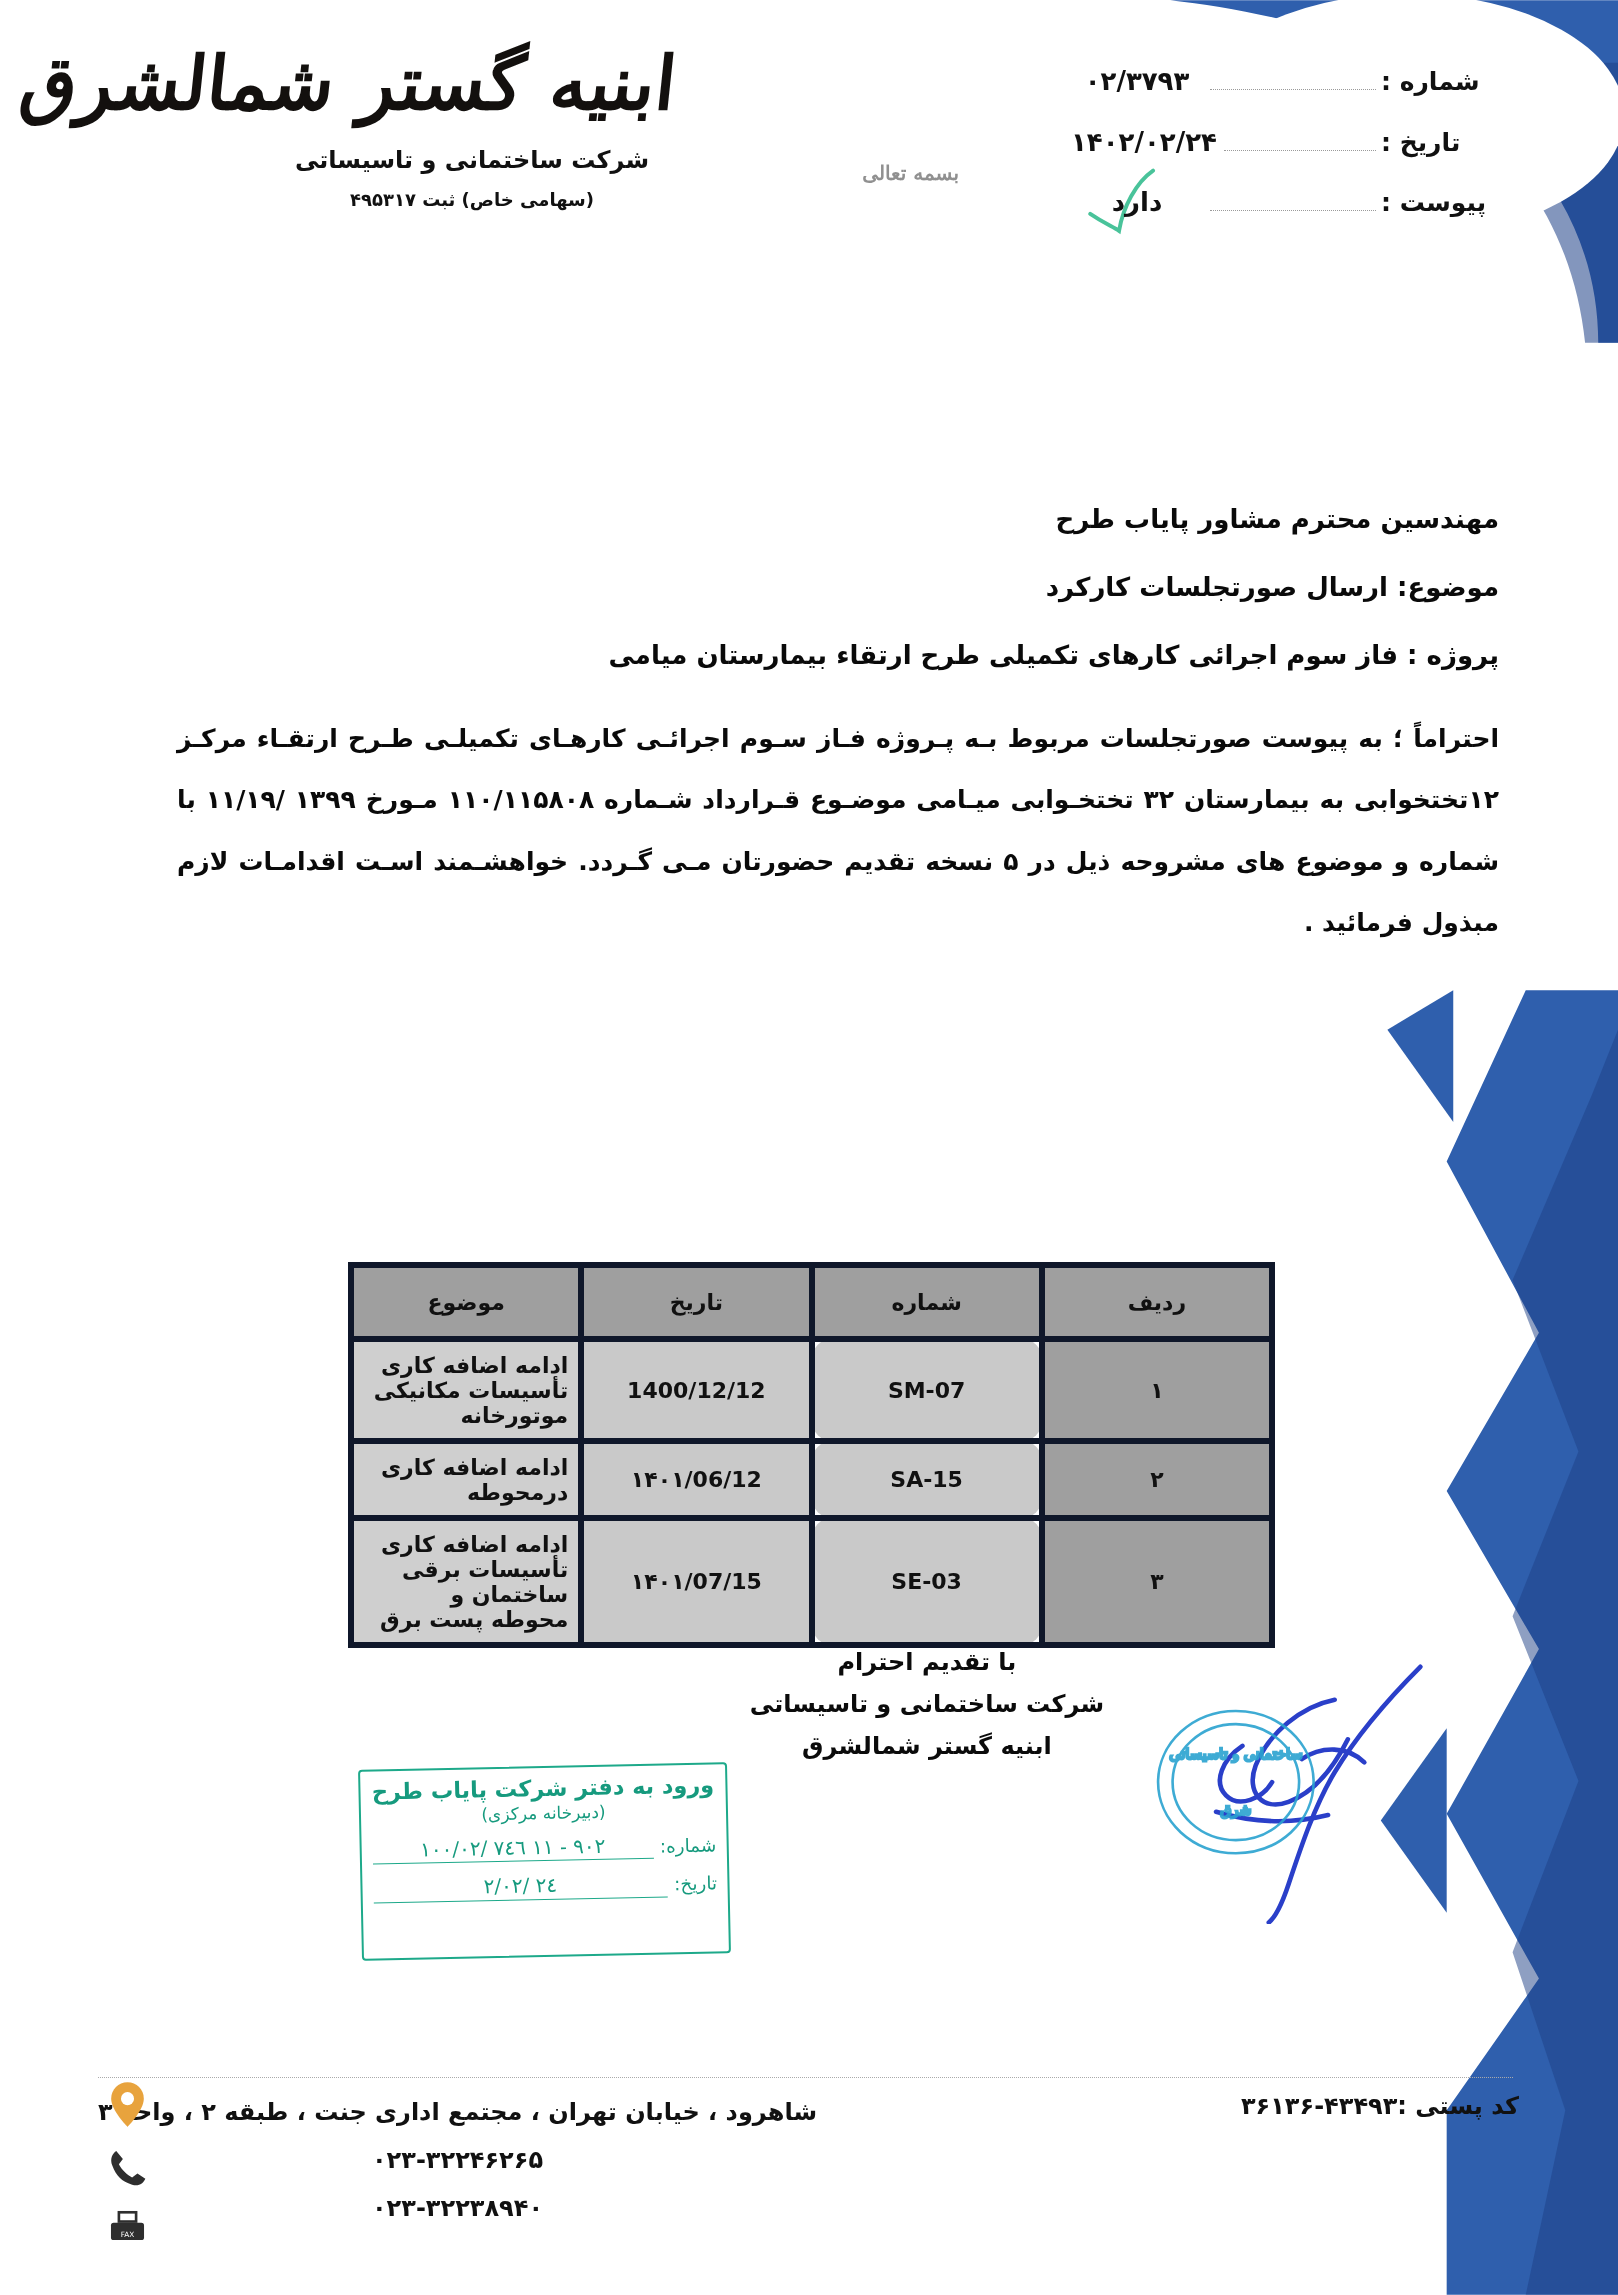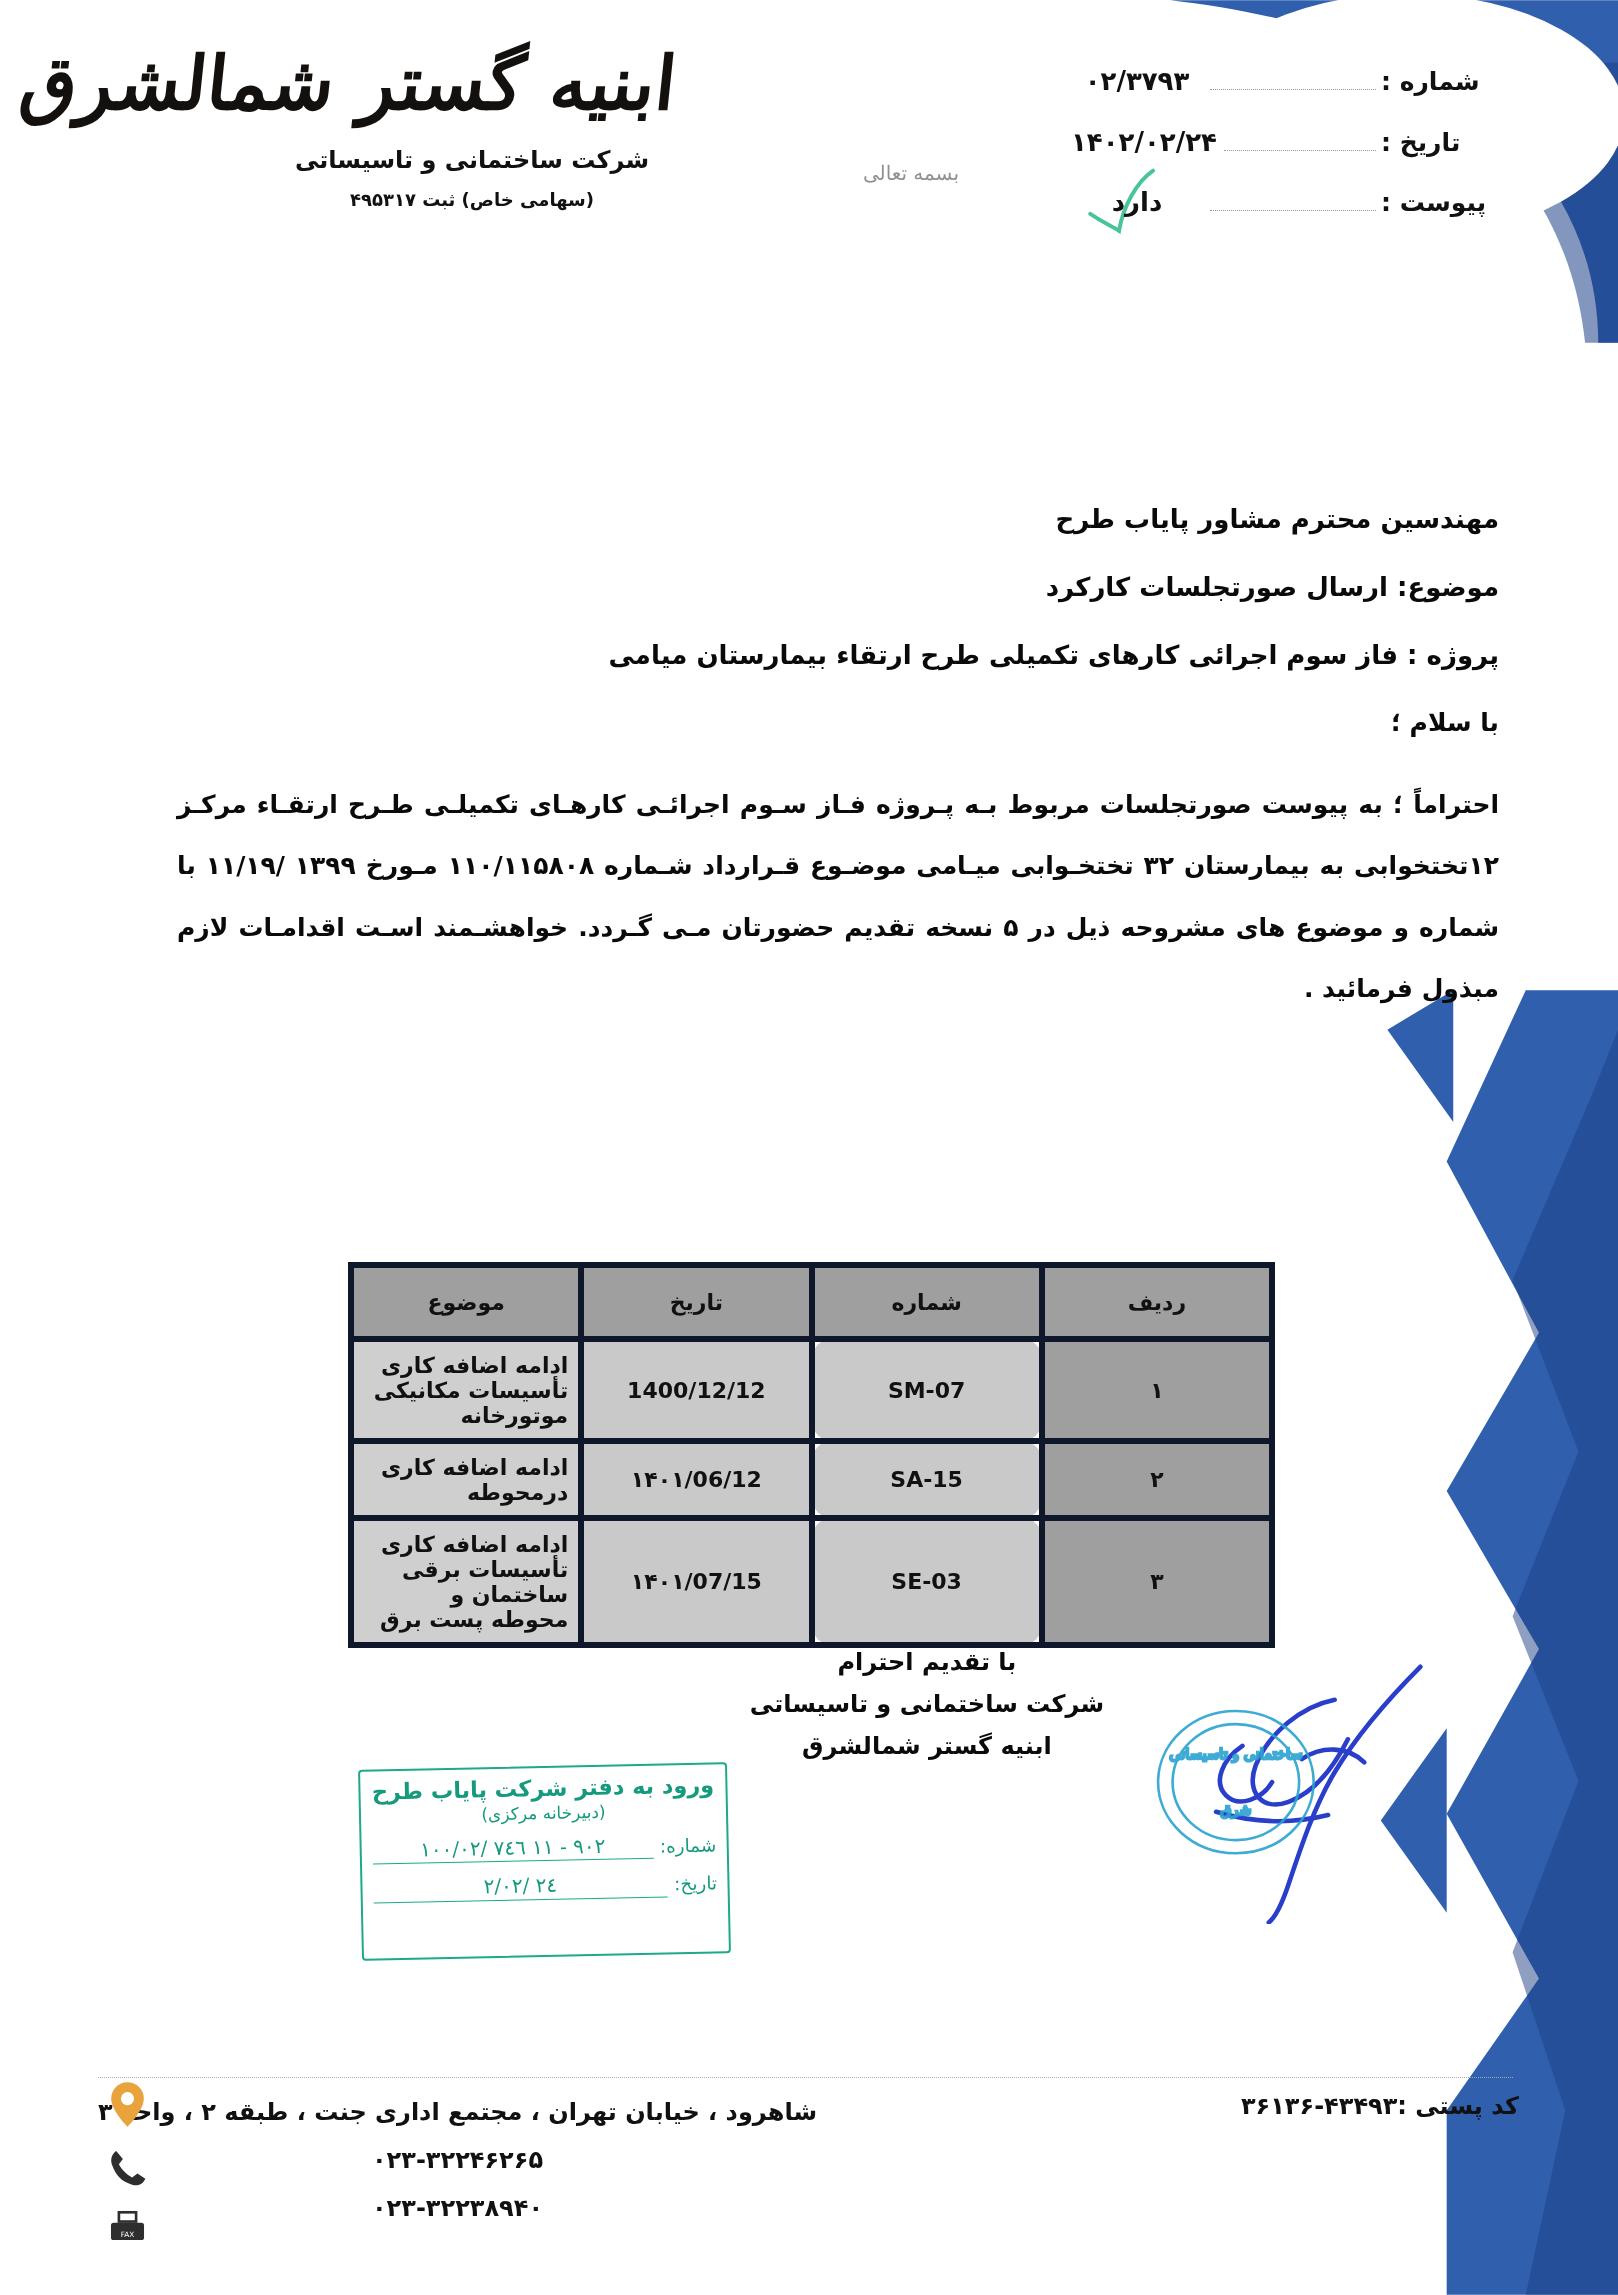--- a/index.html
+++ b/index.html
@@ -113,20 +113,21 @@
 
   .bismillah {
     position: absolute;
     top: 135px;
     right: 659px;
     font-size: 20px;
     color: #555;
     font-family: "DejaVu Serif", serif;
     opacity: .65;
     white-space: nowrap;
+    font-weight: bold;
   }
 
   .check-mark {
     position: absolute;
     top: 142px;
     right: 461px;
     width: 72px;
     height: 72px;
     pointer-events: none;
   }
@@ -385,21 +386,20 @@
         <span class="meta-dots"></span>
         <span class="meta-value">دارد</span>
       </div>
     </div>
   </div>
 
   <div class="letter-body">
     <div class="addressee">مهندسین محترم مشاور پایاب طرح</div>
     <div class="subject">موضوع: ارسال صورتجلسات کارکرد</div>
     <div class="project">پروژه : فاز سوم اجرائی کارهای تکمیلی طرح ارتقاء بیمارستان میامی</div>
-    <div class="salutation">با سلام ؛</div>
     <div class="para">احتراماً ؛ به پیوست صورتجلسات مربوط بـه پـروژه فـاز سـوم اجرائـی کارهـای تکمیلـی طـرح ارتقـاء مرکـز ۱۲تختخوابی به بیمارستان ۳۲ تختخـوابی میـامی موضـوع قـرارداد شـماره ۱۱۰/۱۱۵۸۰۸  مـورخ ۱۳۹۹ /۱۱/۱۹ با شماره و موضوع های مشروحه ذیل در ۵ نسخه  تقدیم حضورتان مـی گـردد. خواهشـمند اسـت اقدامـات لازم مبذول فرمائید .</div>
   </div>
 
   <div class="tbl-wrap">
     <table class="meetings">
       <thead>
         <tr>
           <th class="col-row">ردیف</th>
           <th class="col-num">شماره</th>
           <th class="col-date">تاریخ</th>

